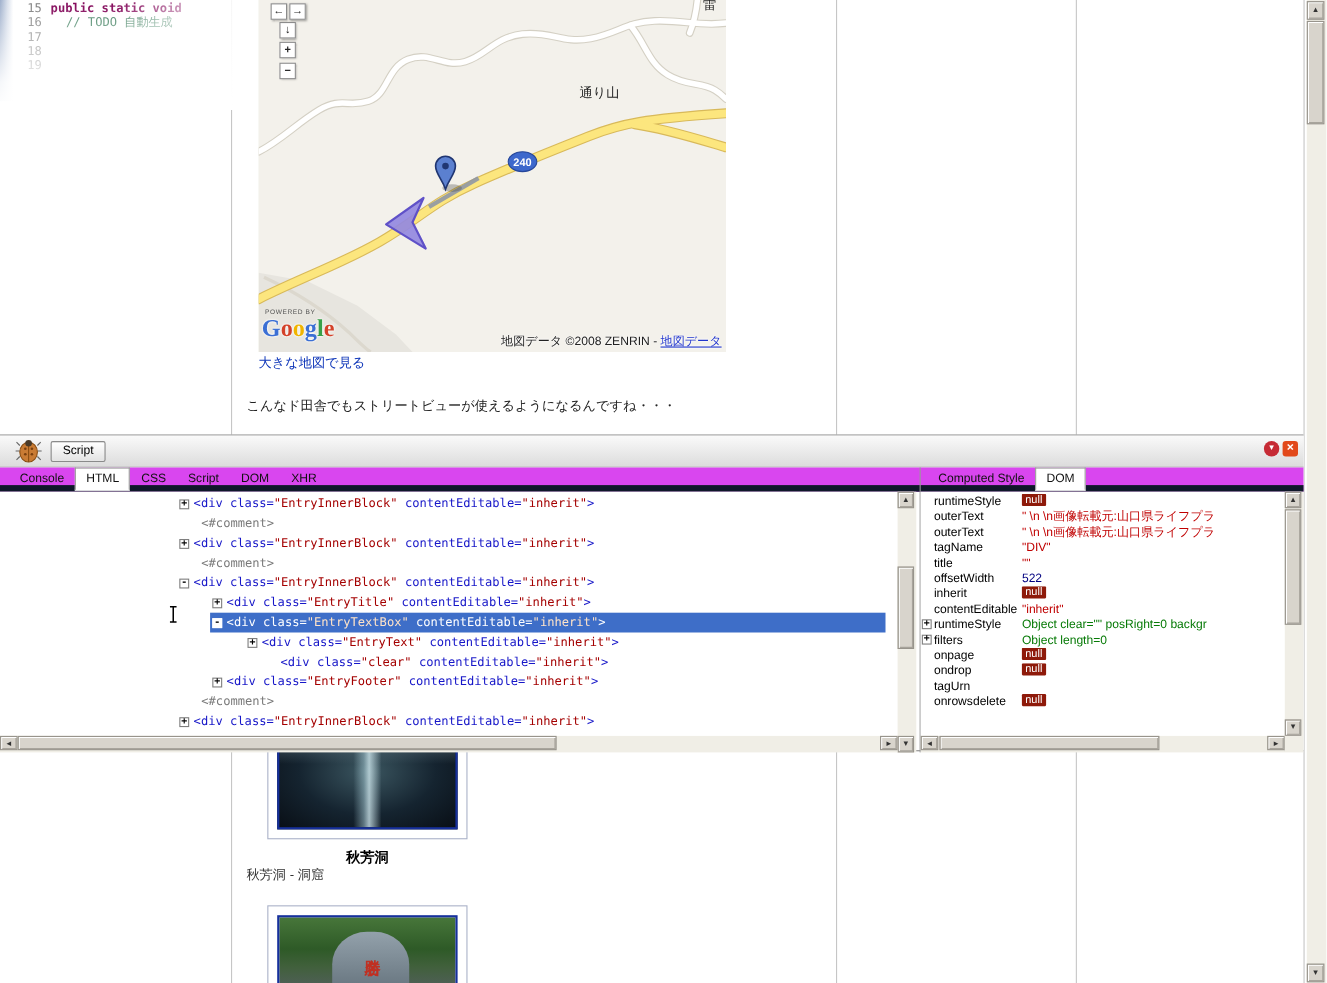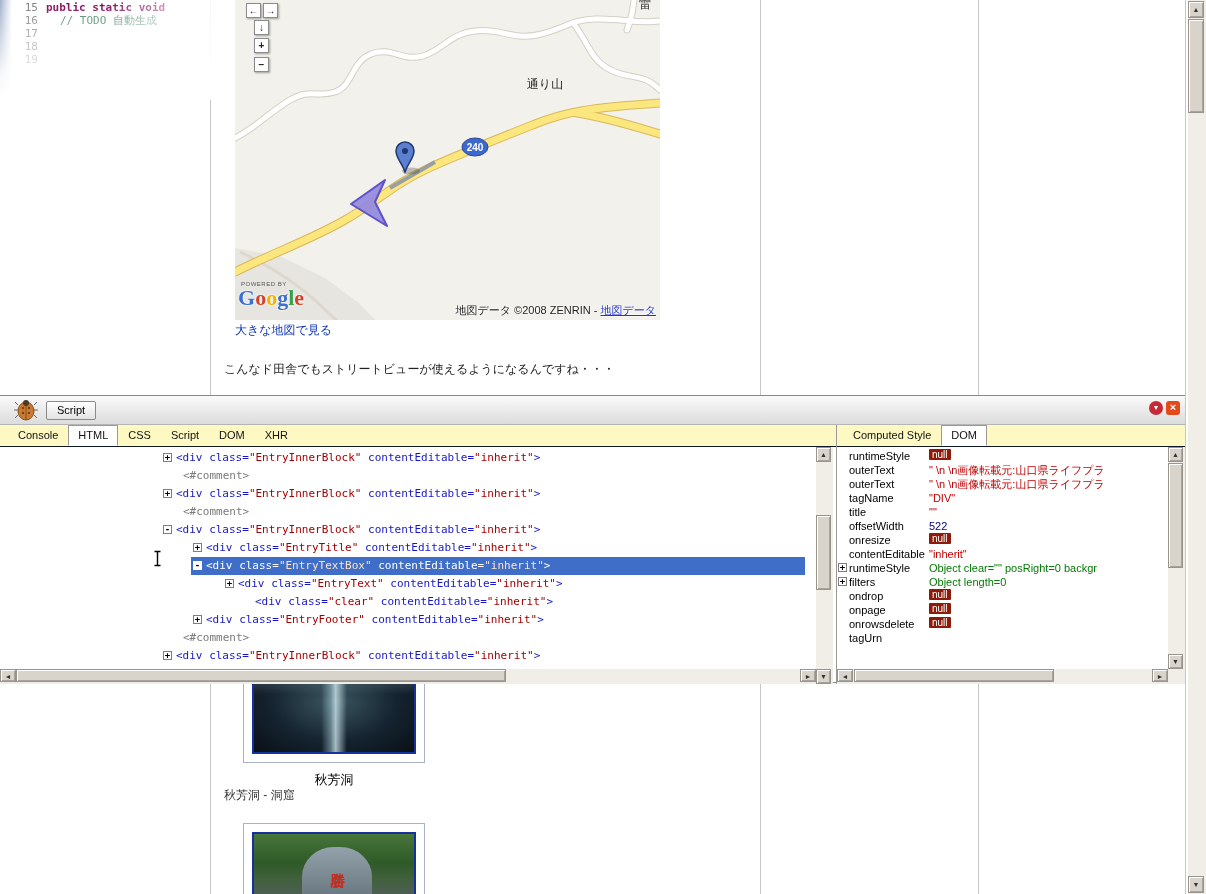--- a/index.html
+++ b/index.html
@@ -27,30 +27,30 @@
 #blogtext{position:absolute;left:224px;top:361px;font-size:12px;color:#222;z-index:1}
 
 .pframe{position:absolute;left:243px;width:182px;background:#fff;border:1px solid #aab2c8;padding:8px;z-index:1}
 .pimg{width:164px;height:86px;border:2px solid #16309c}
 #photo1{top:659px}
 #photo2{top:823px}
 #img1{background:linear-gradient(90deg,transparent 42%,rgba(170,205,215,.5) 48%,rgba(215,240,246,.75) 51%,transparent 58%),linear-gradient(180deg,rgba(120,145,155,.55),rgba(0,0,0,0) 30%),radial-gradient(ellipse at 50% 38%,#3c5761 0%,#152430 55%,#090f16 100%);background-color:#0b1118}
 #img2{position:relative;background:linear-gradient(180deg,#47763a 0%,#2e5a27 35%,#41603c 55%,#4e5f55 75%,#434f56 100%);overflow:hidden}
 #stone{position:absolute;left:30%;top:16%;width:44%;height:80%;background:linear-gradient(180deg,#93a1ab,#5c6a74);border-radius:45% 45% 6px 6px;text-align:center}
 #stone span{writing-mode:vertical-rl;font-weight:bold;font-size:15px;color:#c03022;margin-top:6px;display:inline-block}
-#cap1{position:absolute;left:243px;top:771px;width:182px;text-align:center;font-weight:normal;font-size:13px;z-index:1}
+#cap1{position:absolute;left:243px;top:771px;width:182px;text-align:center;font-weight:bold;font-size:13px;z-index:1}
 #sub1{position:absolute;left:224px;top:787px;font-size:12px;color:#333;z-index:1}
 
 #fb{position:absolute;left:0;top:395px;width:1185px;height:288px;background:#fff;border-top:1px solid #888;border-bottom:1px solid #888;z-index:10;font-size:11px}
 #fb-toolbar{position:absolute;left:0;top:0;width:100%;height:29px;background:linear-gradient(180deg,#fafafa,#dcdcdc);border-bottom:1px solid #b5b5b5}
 #fb-bug{position:absolute;left:14px;top:3px}
 #fb-inspect{position:absolute;left:46px;top:5px;height:19px;padding:0 10px;background:linear-gradient(180deg,#fff,#e3e3e3);border:1px solid #8a8a8a;border-radius:2px;font-size:11px;line-height:17px;cursor:pointer}
 #fb-min{position:absolute;left:1149px;top:5px;width:14px;height:14px;border-radius:50%;background:#C62B35;color:#fff;font-size:7px;line-height:14px;text-align:center;cursor:pointer}
 #fb-close{position:absolute;left:1166px;top:5px;width:14px;height:14px;border-radius:3px;background:#E2491B;color:#fff;font-weight:bold;font-size:11px;line-height:13px;text-align:center;cursor:pointer}
-#fb-tabbar{position:absolute;left:0;top:29px;width:100%;height:22px;background:#fef9c3;border-bottom:1px solid #0f172a;padding-left:8px}
+#fb-tabbar{position:absolute;left:0;top:29px;width:100%;height:22px;background:#d946ef;border-bottom:6px solid #0f172a;padding-left:8px}
 .tab{display:inline-block;padding:4px 10px 3px;font-size:11px;color:#111;cursor:pointer}
 .tab.active{background:#fff;border:1px solid #999;border-bottom:1px solid #fff;padding:3px 9px 4px}
 #fb-rtabs{position:absolute;left:843px;top:0;height:22px}
 #fb-divider{position:absolute;left:836px;top:29px;width:1px;height:259px;background:#999}
 #tree{position:absolute;left:0;top:51px;width:816px;height:222px;overflow:hidden;background:#fff;padding-top:2px}
 .trow{height:18px;line-height:18px;white-space:nowrap;font-family:"DejaVu Sans Mono",monospace;font-size:11px}
 .exp{display:inline-block;width:9px;height:9px;border:1px solid #7e7e7e;background:#fff;color:#000;font:bold 9px/7px "DejaVu Sans Mono",monospace;text-align:center;margin-right:4px;vertical-align:1px}
 .tg{color:#1616C8}.an{color:#1616C8}.av{color:#A40000}.cmt{color:#7a7a7a}
 .tinner{display:inline-block}
 .tinner.sel{background:#3E6EC8;padding:0 255px 0 2px;margin-left:-2px}
@@ -205,28 +205,28 @@
       <div class="trow" style="padding-left: 163px;"><span class="tinner"><span class="exp">+</span><span class="tg">&lt;div</span> <span class="an">class</span><span class="tg">=</span><span class="av">"EntryInnerBlock"</span> <span class="an">contentEditable</span><span class="tg">=</span><span class="av">"inherit"</span><span class="tg">&gt;</span></span></div>
       <div class="trow" style="padding-left: 183px;"><span class="tinner"><span class="cmt">&lt;#comment&gt;</span></span></div>
     </div>
   <div id="dom">
       <div class="drow"><span class="dname">runtimeStyle</span><span class="badge">null</span></div>
       <div class="drow"><span class="dname">outerText</span><span class="vstr">" \n \n画像転載元:山口県ライフプラ</span></div>
       <div class="drow"><span class="dname">outerText</span><span class="vstr">" \n \n画像転載元:山口県ライフプラ</span></div>
       <div class="drow"><span class="dname">tagName</span><span class="vstr">"DIV"</span></div>
       <div class="drow"><span class="dname">title</span><span class="vstr">""</span></div>
       <div class="drow"><span class="dname">offsetWidth</span><span class="vnum">522</span></div>
-      <div class="drow"><span class="dname">onresize</span><span class="badge">null</span></div>
+      <div class="drow"><span class="dname">inherit</span><span class="badge">null</span></div>
       <div class="drow"><span class="dname">contentEditable</span><span class="vstr">"inherit"</span></div>
       <div class="drow"><span class="dexp">+</span><span class="dname">runtimeStyle</span><span class="vobj">Object clear="" posRight=0 backgr</span></div>
       <div class="drow"><span class="dexp">+</span><span class="dname">filters</span><span class="vobj">Object length=0</span></div>
+      <div class="drow"><span class="dname">onpage</span><span class="badge">null</span></div>
       <div class="drow"><span class="dname">ondrop</span><span class="badge">null</span></div>
-      <div class="drow"><span class="dname">onpage</span><span class="badge">null</span></div>
+      <div class="drow"><span class="dname">tagUrn</span></div>
       <div class="drow"><span class="dname">onrowsdelete</span><span class="badge">null</span></div>
-      <div class="drow"><span class="dname">tagUrn</span></div>
     </div>
 
   <div class="sbtrack" style="left:816px;top:51px;width:17px;height:237px">
     <div class="sbbtn" style="left:0;top:0;width:15px;height:15px">▲</div>
     <div class="sbthumb" style="left:0;top:68px;width:15px;height:75px"></div>
     <div class="sbbtn" style="left:0;top:222px;width:15px;height:15px">▼</div>
   </div>
 
   <div class="sbtrack" style="left:0;top:273px;width:816px;height:15px">
     <div class="sbbtn" style="left:0;top:0;width:16px;height:13px">◄</div>

